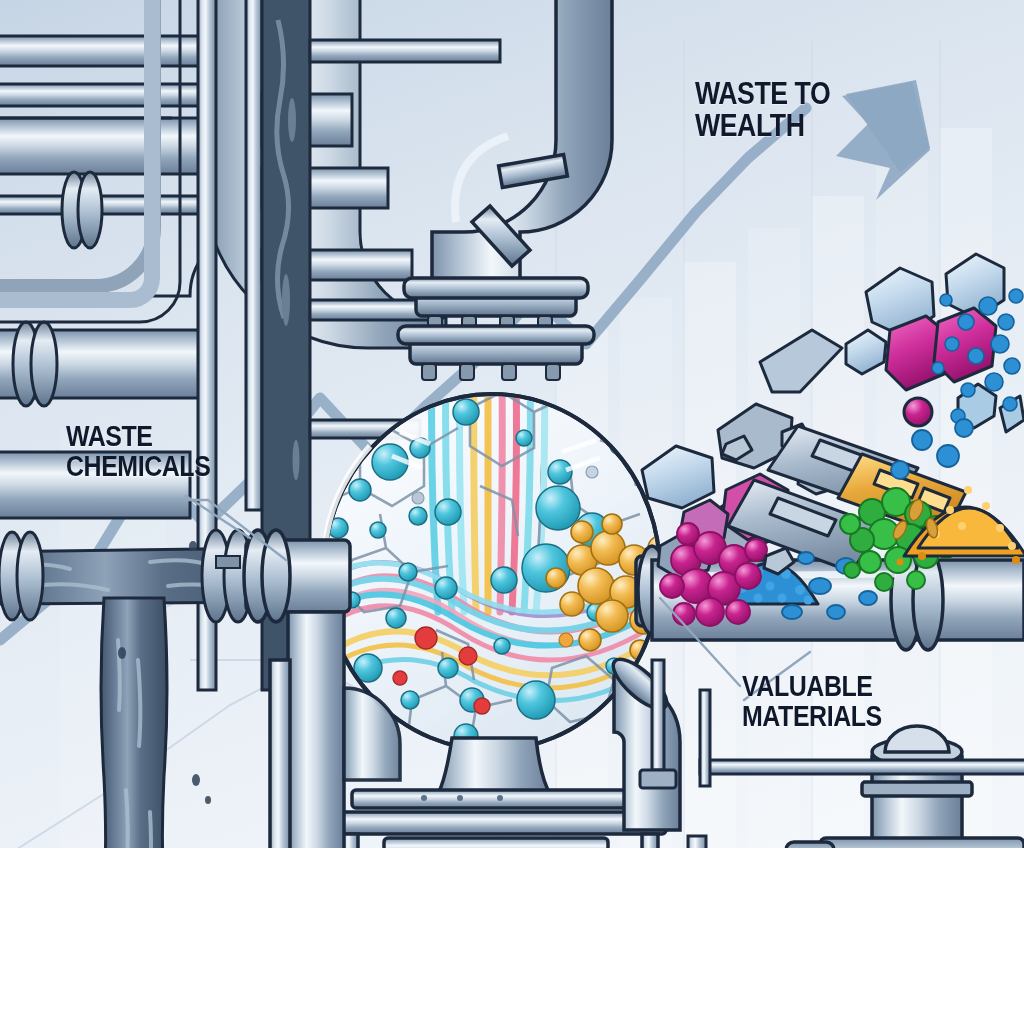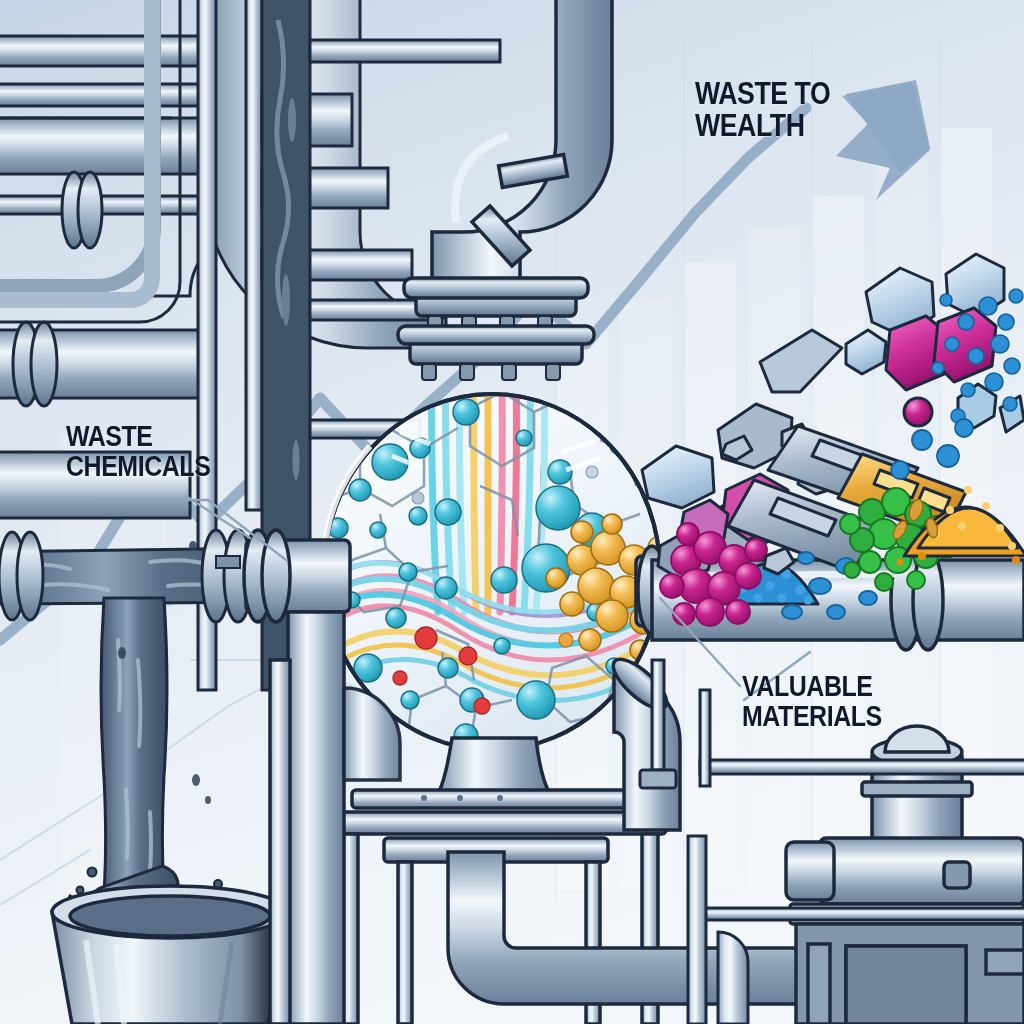--- a/index.html
+++ b/index.html
@@ -1,17 +1,17 @@
 <!DOCTYPE html>
 <html><head>
 <meta charset="utf-8">
 <style>
   html,body{margin:0;padding:0;background:#ffffff;}
   #stage{
-    position:relative;width:1024px;height:1024px;overflow:hidden;
+    position:relative;width:1024px;height:848px;overflow:hidden;
     font-family:"Liberation Sans", sans-serif;
     background:linear-gradient(165deg,#c9d7e6 0%,#dbe5ef 28%,#e9eff6 58%,#f2f6fa 100%);
   }
   #art{position:absolute;inset:0;width:1024px;height:1024px;}
   .lbl{
     position:absolute;font-weight:700;letter-spacing:-0.5px;
     color:#10192b;line-height:1.02;text-transform:uppercase;
     font-family:"Liberation Sans", sans-serif;
     transform:scaleX(.86);transform-origin:left top;white-space:pre-line;
     text-shadow:0 1px 0 rgba(255,255,255,.55);

